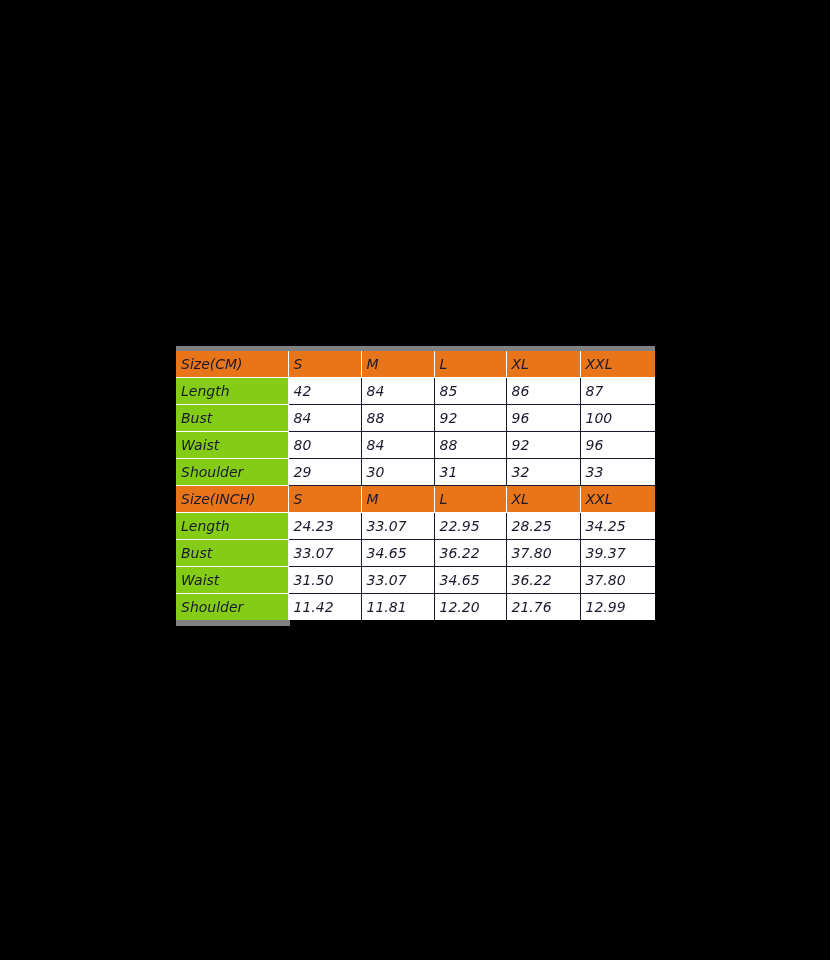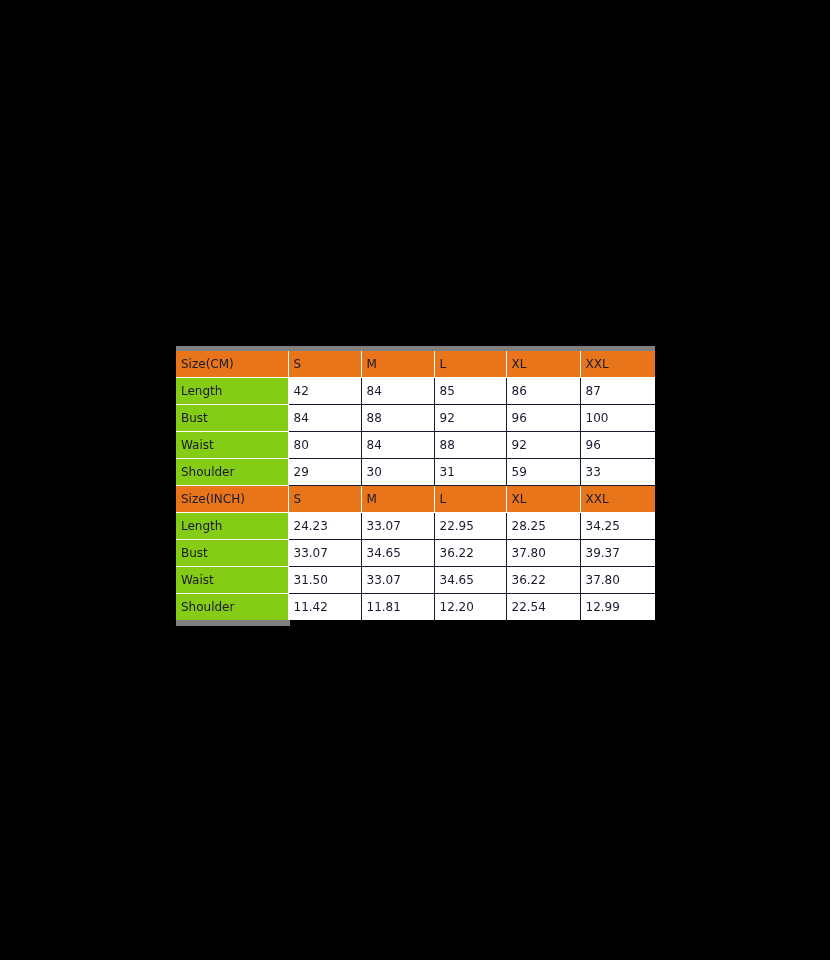--- a/index.html
+++ b/index.html
@@ -39,29 +39,30 @@
   table.size-table {
     border-collapse: collapse;
     table-layout: fixed;
     width: 479px;
     background: #ffffff;
   }
 
   table.size-table td {
     height: 26px;
     padding: 0 0 0 5px;
-    font-size: 12px;
+    font-size: 14px;
     line-height: 26px;
     color: #1a1a2e;
     background: #ffffff;
     border-right: 1px solid #1a1a2e;
     border-bottom: 1px solid #1a1a2e;
     white-space: nowrap;
     overflow: hidden;
     vertical-align: middle;
+    font-style: italic;
   }
   table.size-table tr td:last-child {
     border-right: none;
   }
   table.size-table tr:last-child td {
     border-bottom: none;
   }
 
   
   table.size-table td.orange {
@@ -139,21 +140,21 @@
         <td>88</td>
         <td>92</td>
         <td>96</td>
       </tr>
 
       <tr>
         <td class="orange">Shoulder</td>
         <td>29</td>
         <td>30</td>
         <td>31</td>
-        <td>59</td>
+        <td>32</td>
         <td>33</td>
       </tr>
 
       <tr class="section-head">
         <td>Size(INCH)</td>
         <td>S</td>
         <td>M</td>
         <td>L</td>
         <td>XL</td>
         <td>XXL</td>
@@ -184,21 +185,21 @@
         <td>34.65</td>
         <td>36.22</td>
         <td>37.80</td>
       </tr>
 
       <tr>
         <td class="orange">Shoulder</td>
         <td>11.42</td>
         <td>11.81</td>
         <td>12.20</td>
-        <td>22.54</td>
+        <td>21.76</td>
         <td>12.99</td>
       </tr>
 
     </tbody>
   </table>
 
   <div class="cap-bar-bottom"></div>
 
 </div>
 

